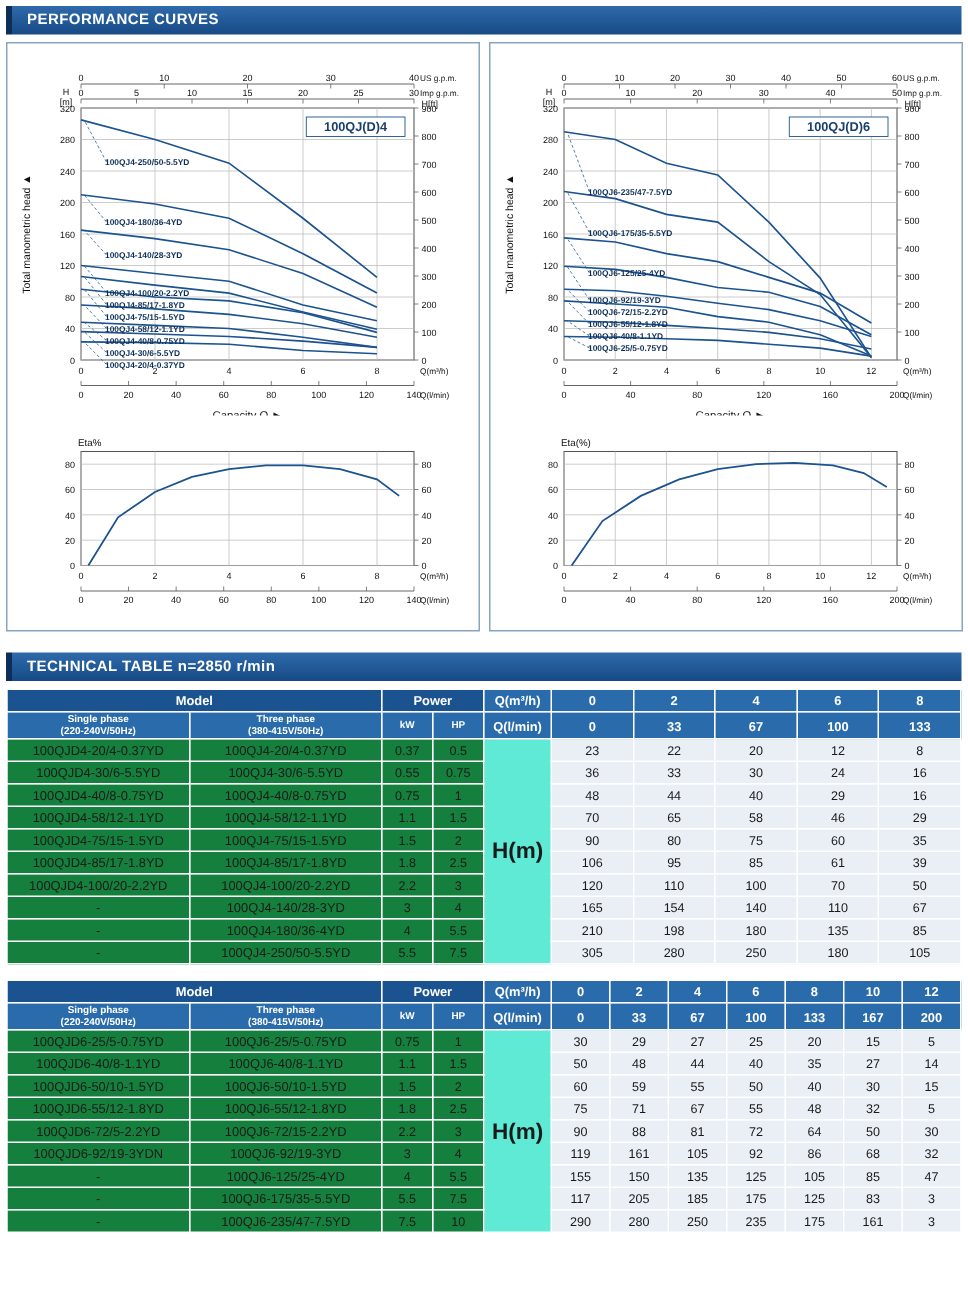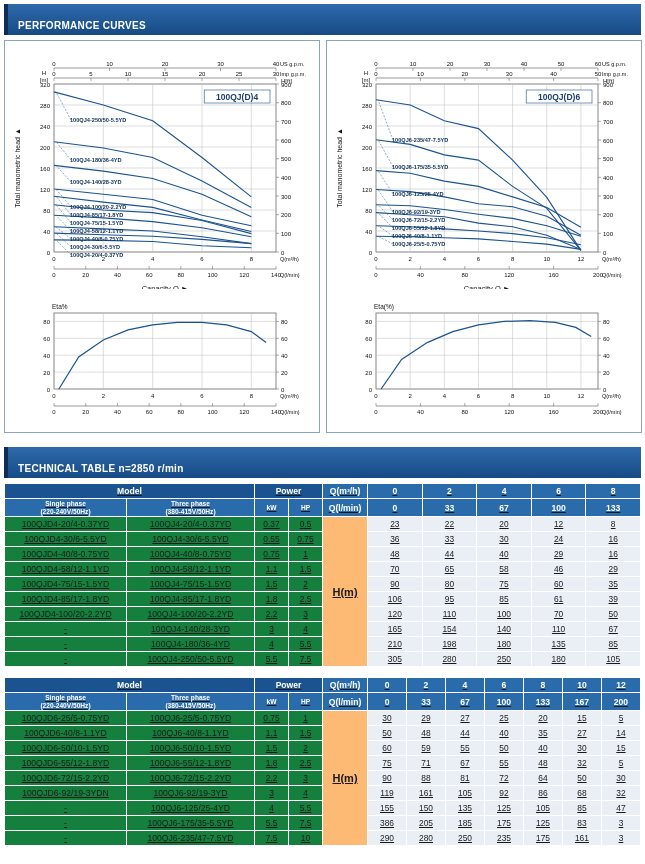--- a/index.html
+++ b/index.html
@@ -11,37 +11,37 @@
     font-family: "Liberation Sans", sans-serif;
     color: #1a1a1a;
   }
   .section-header {
     background: #1b4f8a;
     background: linear-gradient(to bottom, #2f6aab 0%, #164a85 100%);
     color: #ffffff;
     font-size: 10px;
     font-weight: bold;
     letter-spacing: .3px;
-    padding: 16px 6px 4px 10px;
+    padding: 4px 6px 4px 10px;
     margin: 4px 4px 5px 4px;
     border-left: 4px solid #0d2f57;
   }
   .curves-row {
     display: flex;
     gap: 6px;
     padding: 0 4px;
   }
   .curve-box {
     border: 1px solid #8aa4bd;
     background: #fff;
     width: 50%;
     padding: 3px;
   }
   .chart-svg { display:block; }
-  .tbl-wrap { padding: 0 4px; text-decoration: underline; }
+  .tbl-wrap { padding: 0 4px; }
   table.tech {
     border-collapse: collapse;
     width: 100%;
     font-size: 8.4px;
     table-layout: fixed;
   }
   table.tech th, table.tech td {
     border: 1px solid #ffffff;
     text-align: center;
     padding: 1px 1px;
@@ -68,23 +68,23 @@
     border: 1px solid #ffffff;
   }
   table.tech tbody td.model {
     background: #15803d;
     font-size: 8.6px;
   }
   table.tech tbody td.pw {
     background: #15803d;
   }
   table.tech tbody td.hm {
-    background: #fdba74;
+    background: #5eead4;
     font-weight: bold;
-    font-size: 11px;
+    font-size: 15px;
   }
   .spacer { height: 10px; }
 </style>
 </head>
 <body>
 
 <div class="section-header">PERFORMANCE CURVES</div>
 
 <div class="curves-row">
   <div class="curve-box">
@@ -714,21 +714,21 @@
           <td class="pw">2.5</td>
           <td>75</td>
           <td>71</td>
           <td>67</td>
           <td>55</td>
           <td>48</td>
           <td>32</td>
           <td>5</td>
         </tr>
         <tr>
-          <td class="model">100QJD6-72/15-2.2YD</td>
+          <td class="model">100QJD6-72/5-2.2YD</td>
           <td class="model">100QJ6-72/15-2.2YD</td>
           <td class="pw">2.2</td>
           <td class="pw">3</td>
           <td>90</td>
           <td>88</td>
           <td>81</td>
           <td>72</td>
           <td>64</td>
           <td>50</td>
           <td>30</td>
@@ -757,21 +757,21 @@
           <td>125</td>
           <td>105</td>
           <td>85</td>
           <td>47</td>
         </tr>
         <tr>
           <td class="model">-</td>
           <td class="model">100QJ6-175/35-5.5YD</td>
           <td class="pw">5.5</td>
           <td class="pw">7.5</td>
-          <td>386</td>
+          <td>117</td>
           <td>205</td>
           <td>185</td>
           <td>175</td>
           <td>125</td>
           <td>83</td>
           <td>3</td>
         </tr>
         <tr>
           <td class="model">-</td>
           <td class="model">100QJ6-235/47-7.5YD</td>

